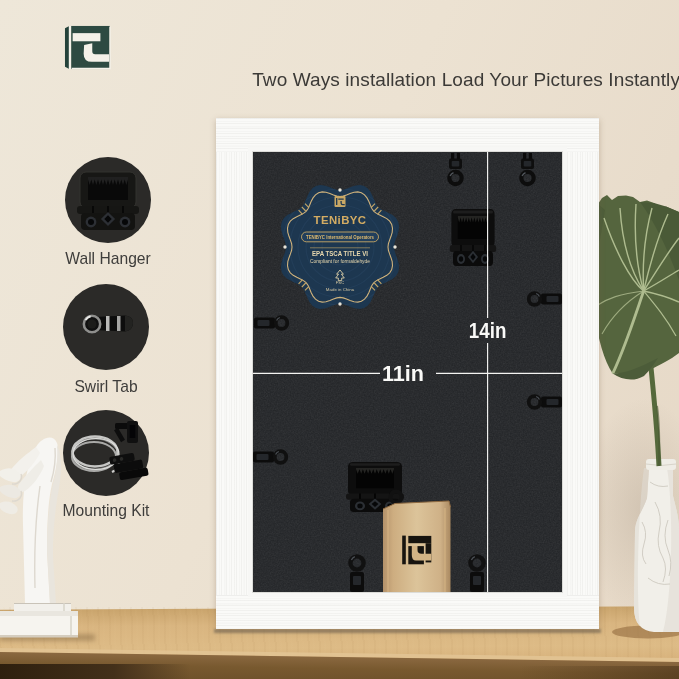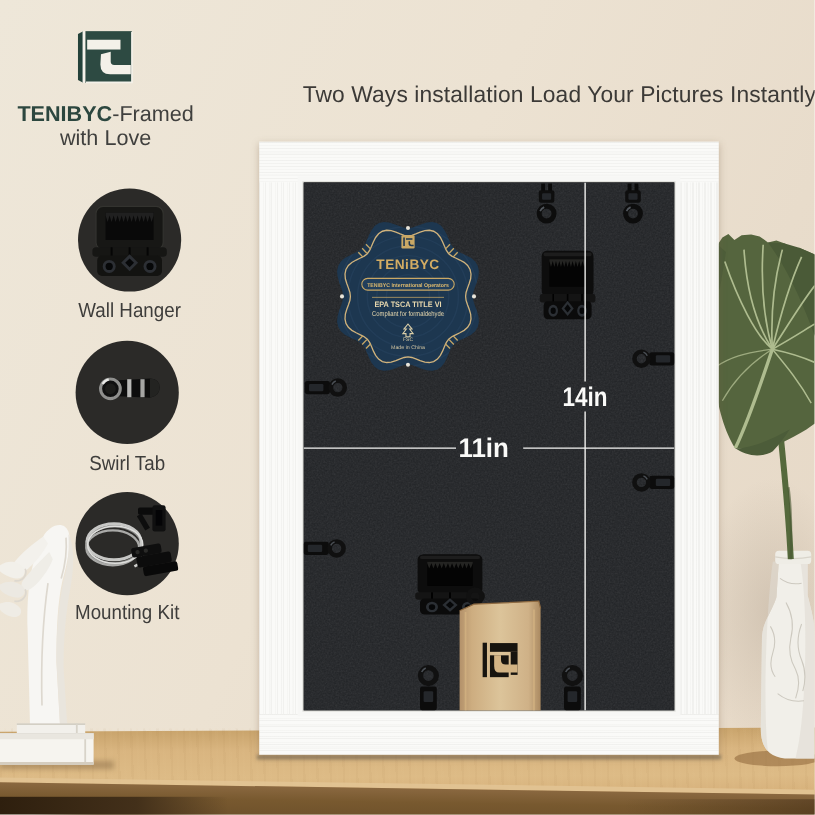--- a/index.html
+++ b/index.html
@@ -264,21 +264,20 @@
   <div class="abs" id="logo" style="left:63px;top:25px;width:48px;height:45px;">
     <svg width="48" height="45" viewBox="0 0 100 94">
       <polygon points="4,7 13,2 13,92 4,87" fill="#24423a"></polygon>
       <rect x="12" y="2" width="5" height="90" fill="#f4f1e9"></rect>
       <rect x="17" y="2" width="81" height="90" fill="#2d4a42"></rect>
       <path d="M98,3 V91 H18" fill="none" stroke="#f4f1e9" stroke-width="3"></path>
       <rect x="20" y="17" width="58" height="17" fill="#f4f1e9"></rect>
       <path d="M44,42 L61,38 V55 Q61,61 67,61 H96 V77 H60 Q43,77 43,60 Z" fill="#f4f1e9"></path>
     </svg>
   </div>
-  <div class="abs" id="brandline"><b>TENIBYC</b>-Framed<br>with Love</div>
   <div class="abs circ" style="left:65px;top:157px;">
     <svg width="86" height="86" viewBox="0 0 86 86">
       <g transform="translate(12,14)">
         <rect x="3" y="1" width="56" height="36" rx="6" fill="#171715" stroke="#33332f" stroke-width="1"></rect>
         <rect x="11" y="6" width="40" height="23" fill="#090909"></rect>
         <path d="M11,6 H51 V8.5 L49.3,14 L47.7,8.5 L46.0,14 L44.3,8.5 L42.7,14 L41.0,8.5 L39.3,14 L37.7,8.5 L36.0,14 L34.3,8.5 L32.7,14 L31.0,8.5 L29.3,14 L27.7,8.5 L26.0,14 L24.3,8.5 L22.7,14 L21.0,8.5 L19.3,14 L17.7,8.5 L16.0,14 L14.3,8.5 L12.7,14 L11.0,8.5 Z" fill="#202020"></path>
         <rect x="0" y="35" width="62" height="8" rx="3" fill="#161614"></rect>
         <path d="M16,35v8 M31,35v8 M46,35v8" stroke="#050505" stroke-width="1.6"></path>
         <rect x="4" y="42" width="54" height="17" rx="4" fill="#131311"></rect>
         <circle cx="14" cy="51" r="5.4" fill="#2c2f34"></circle>

